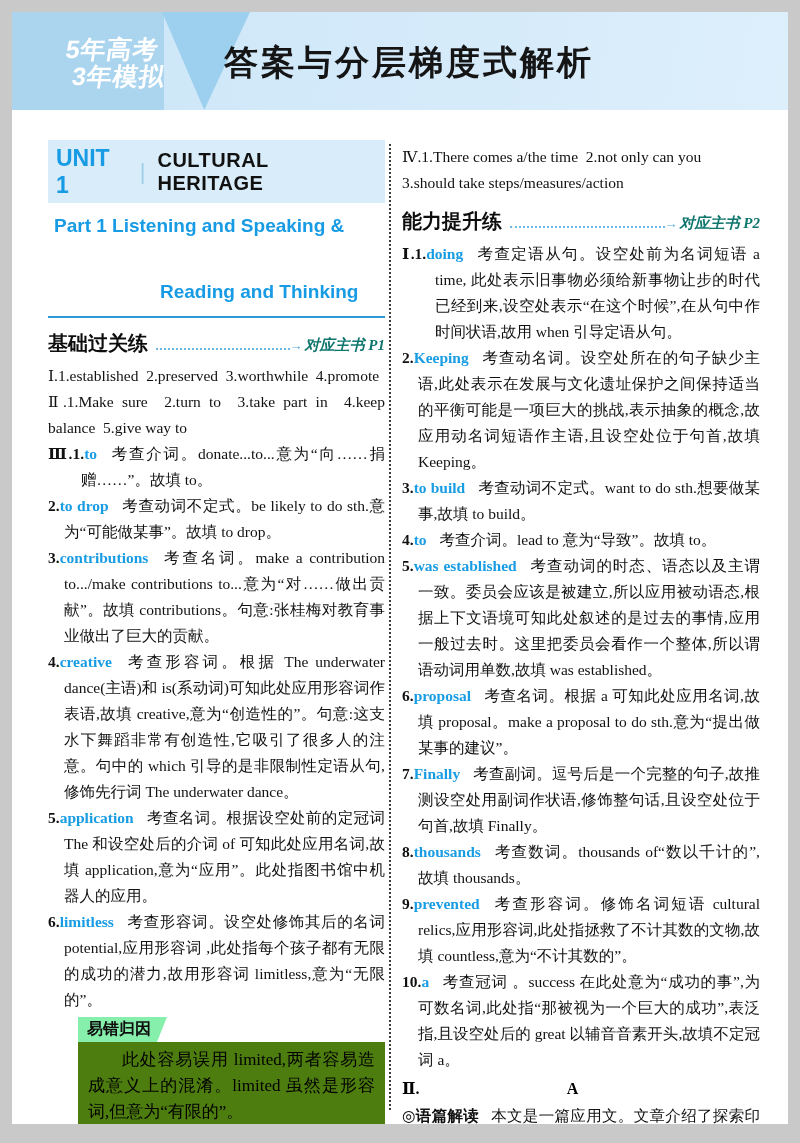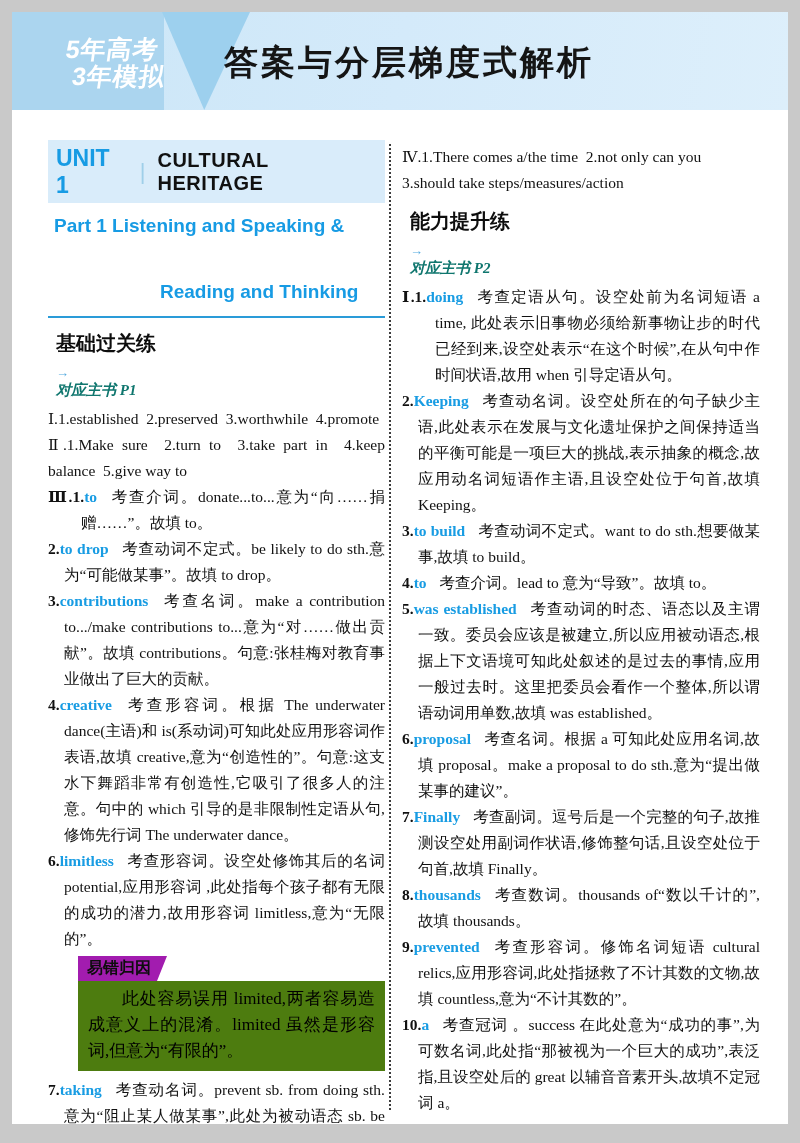--- a/index.html
+++ b/index.html
@@ -35,37 +35,37 @@
   .unit-label{color:#179be4;font-weight:800;font-size:23px;}
   .unit-sep{color:#9fcfe9;font-weight:400;font-size:22px;margin:0 12px;}
   .unit-title{color:#111;font-weight:800;font-size:20px;letter-spacing:.5px;}
   .part-heading{color:#179be4;font-family:"Liberation Sans","DejaVu Sans",sans-serif;
     font-weight:800;font-size:19px;line-height:30px;margin-top:8px;}
   .part-heading .p1{padding-left:6px;}
   .part-heading .p2{padding-left:112px;margin-top:36px;}
   .blue-rule{border:none;border-top:2px solid #2a9bd8;margin:9px 0 0;}
 
   
-  .sec-head{display:flex;align-items:baseline;margin:12px 0 6px;flex-direction:column;}
+  .sec-head{display:flex;align-items:baseline;margin:12px 0 6px;}
   .sec-title{font-family:"Liberation Sans","DejaVu Sans",sans-serif;font-weight:900;font-size:20px;color:#0d0d0d;white-space:nowrap;}
   .leader{flex:1;border-bottom:2px dotted #6cb8e8;margin:0 0 6px 8px;}
   .leader-arrow{color:#55abdf;font-size:13px;margin:0 2px 0 0;}
   .sec-ref{font-style:italic;font-weight:700;font-size:15px;color:#0f766e;white-space:nowrap;}
 
   
   .fill-line,.item,.passage{font-size:15.5px;line-height:26px;color:#111;text-align:justify;margin:0;}
   .item{padding-left:16px;text-indent:-16px;}
   .item.deep{padding-left:33px;text-indent:-33px;}
   .prefix{font-weight:700;}
   .ans{color:#189ce3;font-weight:700;margin-right:13px;}
   .fill-line{white-space:pre-wrap;}
 
   
   .note{margin:4px 0 6px 30px;}
-  .note-tab{display:inline-block;background:#a21caf;color:#0d0d0d;
+  .note-tab{display:inline-block;background:#86efac;color:#0d0d0d;
     font-family:"Liberation Sans","DejaVu Sans",sans-serif;font-weight:800;font-size:16px;
     padding:2px 16px 2px 9px;clip-path:polygon(0 0,100% 0,calc(100% - 10px) 100%,0 100%);}
   .note-body{background:#4d7c0f;padding:5px 10px 7px;font-size:17px;line-height:26px;
     text-align:justify;text-indent:2em;margin:0;}
 
   
   .part2-line{position:relative;font-size:16px;line-height:28px;margin-top:2px;}
   .part2-line .numeral{font-weight:700;}
   .part2-line .letter{position:absolute;left:46%;font-weight:700;
     font-family:"Liberation Serif","DejaVu Serif",serif;}
@@ -120,20 +120,23 @@
     <p class="item">
       <span class="prefix">2.</span><span class="ans">to drop</span><span>考查动词不定式。be likely to do sth.意为“可能做某事”。故填 to drop。</span>
     </p>
     <p class="item">
       <span class="prefix">3.</span><span class="ans">contributions</span><span>考查名词。make a contribution to.../make contributions to...意为“对……做出贡献”。故填 contributions。句意:张桂梅对教育事业做出了巨大的贡献。</span>
     </p>
     <p class="item">
       <span class="prefix">4.</span><span class="ans">creative</span><span>考查形容词。根据 The underwater dance(主语)和 is(系动词)可知此处应用形容词作表语,故填 creative,意为“创造性的”。句意:这支水下舞蹈非常有创造性,它吸引了很多人的注意。句中的 which 引导的是非限制性定语从句,修饰先行词 The underwater dance。</span>
     </p>
     <p class="item">
+      <span class="prefix">5.</span><span class="ans">application</span><span>考查名词。根据设空处前的定冠词 The 和设空处后的介词 of 可知此处应用名词,故填 application,意为“应用”。此处指图书馆中机器人的应用。</span>
+    </p>
+    <p class="item">
       <span class="prefix">6.</span><span class="ans">limitless</span><span>考查形容词。设空处修饰其后的名词 potential,应用形容词 ,此处指每个孩子都有无限的成功的潜力,故用形容词 limitless,意为“无限的”。</span>
     </p>
 
     <div class="note">
       <div class="note-tab">易错归因</div>
       <p class="note-body">此处容易误用 limited,两者容易造成意义上的混淆。limited 虽然是形容词,但意为“有限的”。</p>
     </div>
 
     <p class="item">
       <span class="prefix">7.</span><span class="ans">taking</span><span>考查动名词。prevent sb. from doing sth.意为“阻止某人做某事”,此处为被动语态 sb. be prevented from doing sth.。故填 taking。句意:学生们应该被阻止把他们的手机带到校园中。</span>

